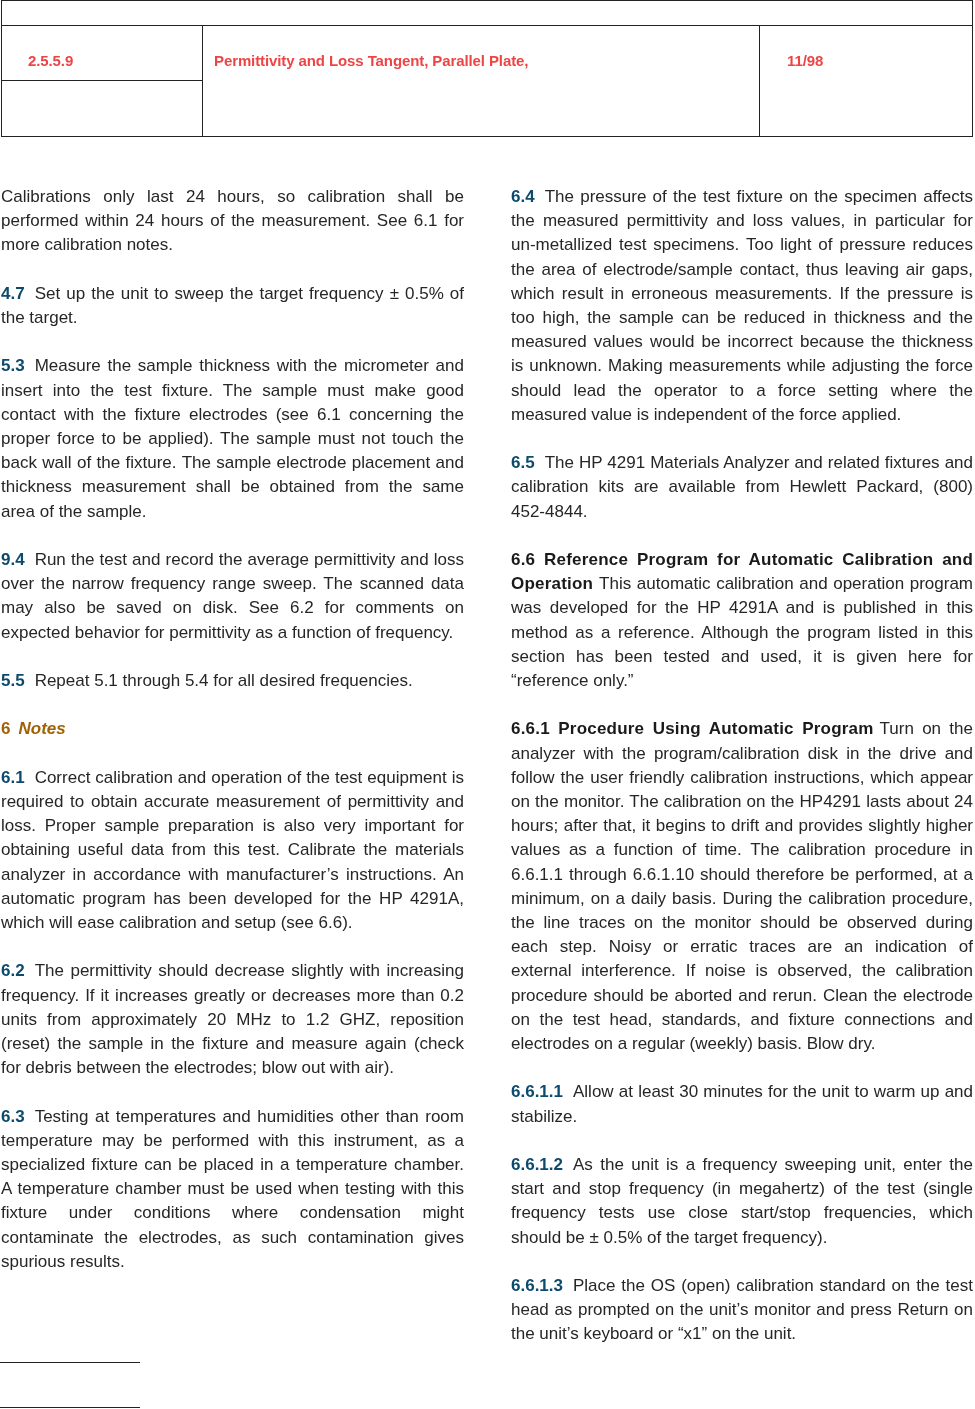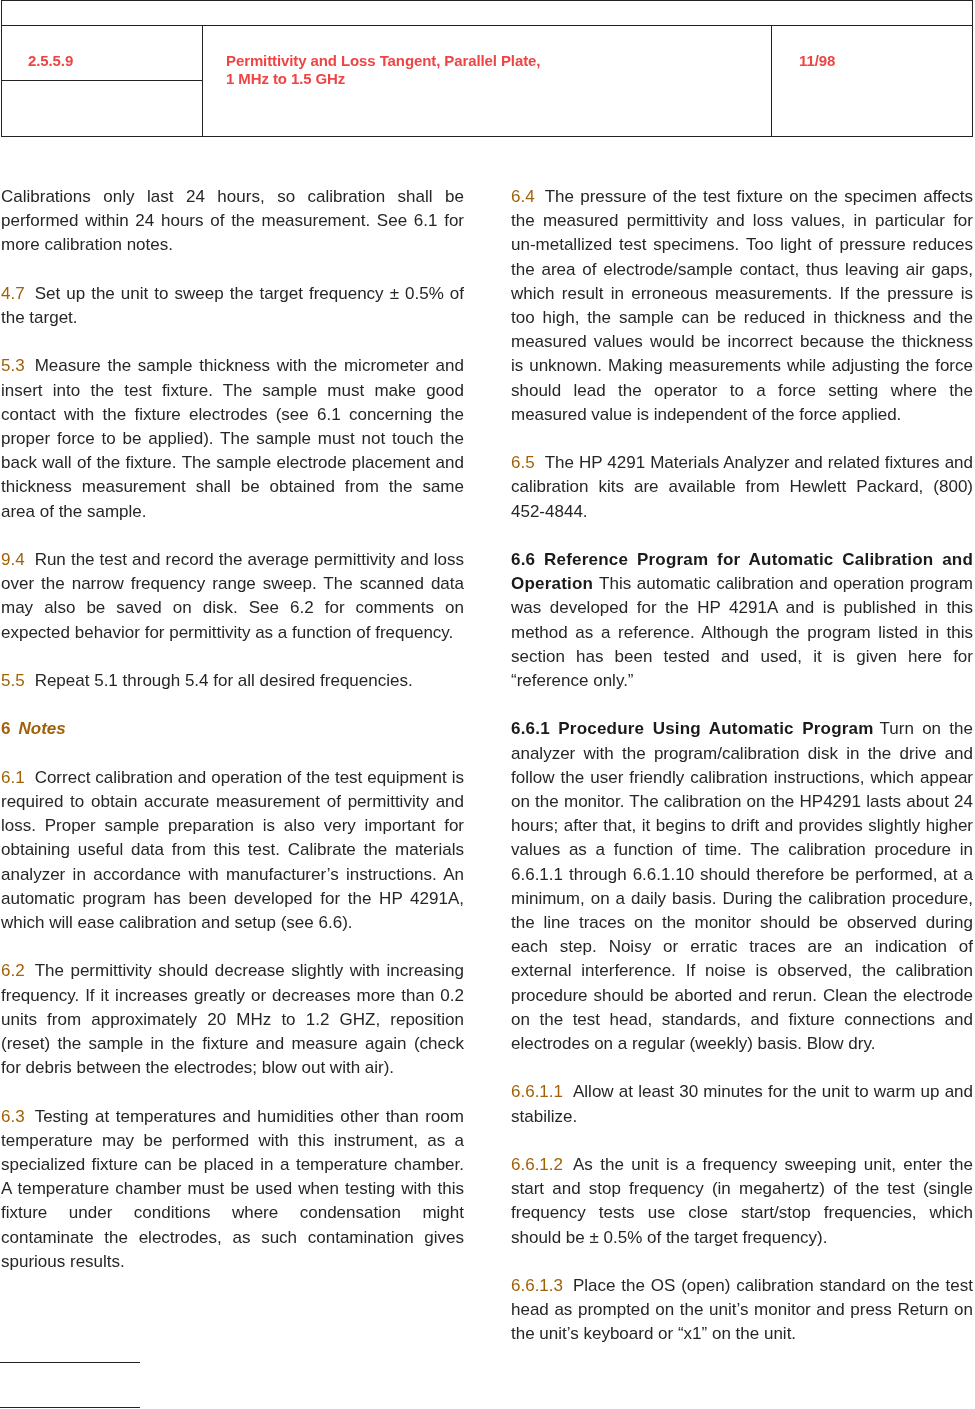--- a/index.html
+++ b/index.html
@@ -9,57 +9,56 @@
     color: #222222;
   }
   .hdr {
     position: absolute; left: 1px; top: 0; width: 972px; height: 137px;
     border: 1.5px solid #222; box-sizing: border-box;
   }
   .hdr-top { position: absolute; left: 0; right: 0; top: 0; height: 24px; border-bottom: 1.5px solid #222; }
   .hdr-cell { position: absolute; top: 24px; bottom: 0; box-sizing: border-box; }
   .c1 { left: 0; width: 201px; border-right: 1.5px solid #222; }
   .c1-div { position: absolute; left: 0; right: 0; top: 55px; border-top: 1.5px solid #222; }
-  .c2 { left: 199px; width: 571px; border-right: 1.5px solid #222; }
+  .c2 { left: 187px; width: 571px; border-right: 1.5px solid #222; }
   .c3 { left: 772px; right: 0; }
   .hdr-text {
     position: absolute; font-weight: bold; font-size: 15px; line-height: 18px;
     color: #ef4444; letter-spacing: -0.1px;
   }
   .c1 .hdr-text { left: 26px; top: 27px; }
   .c2 .hdr-text { left: 25px; top: 27px; }
-  .c3 .hdr-text { left: 25px; top: 27px; }
+  .c3 .hdr-text { left: 13px; top: 27px; }
 
   .col {
     position: absolute; top: 185px; font-size: 17px; line-height: 24.2px;
     text-align: justify; color: #262626;
   }
   .col.left { left: 1px; width: 463px; }
   .col.right { left: 511px; width: 462px; }
   .para { margin: 0 0 24.2px 0; }
-  .num { font-weight: normal; color: #a16207; margin-right: 10px; }
+  .num { font-weight: bold; color: #0c4a6e; margin-right: 10px; }
   .head-inline { font-weight: bold; color: #1a1a1a; letter-spacing: 0.2px; margin-right: 6px; }
   .sec-title { font-weight: bold; margin: 0 0 24.2px 0; color: #a16207; }
   .sec-title .italic { font-style: italic; margin-left: 8px; }
 
   .rule { position: absolute; left: 0; width: 140px; border-top: 1.2px solid #222; }
 </style>
 </head>
 <body>
 
 <div class="hdr">
   <div class="hdr-top"></div>
   <div class="hdr-cell c1">
     <div class="hdr-text">2.5.5.9</div>
     <div class="c1-div"></div>
   </div>
   <div class="hdr-cell c2">
     <div class="hdr-text">
       <div>Permittivity and Loss Tangent, Parallel Plate,</div>
-      <div>1 MHz to 1.5 GHz</div>
     </div>
   </div>
   <div class="hdr-cell c3">
     <div class="hdr-text">11/98</div>
   </div>
 </div>
 
 <div class="col left">
   <p class="para">Calibrations only last 24 hours, so calibration shall be performed within 24 hours of the measurement. See 6.1 for more calibration notes.</p>
 

